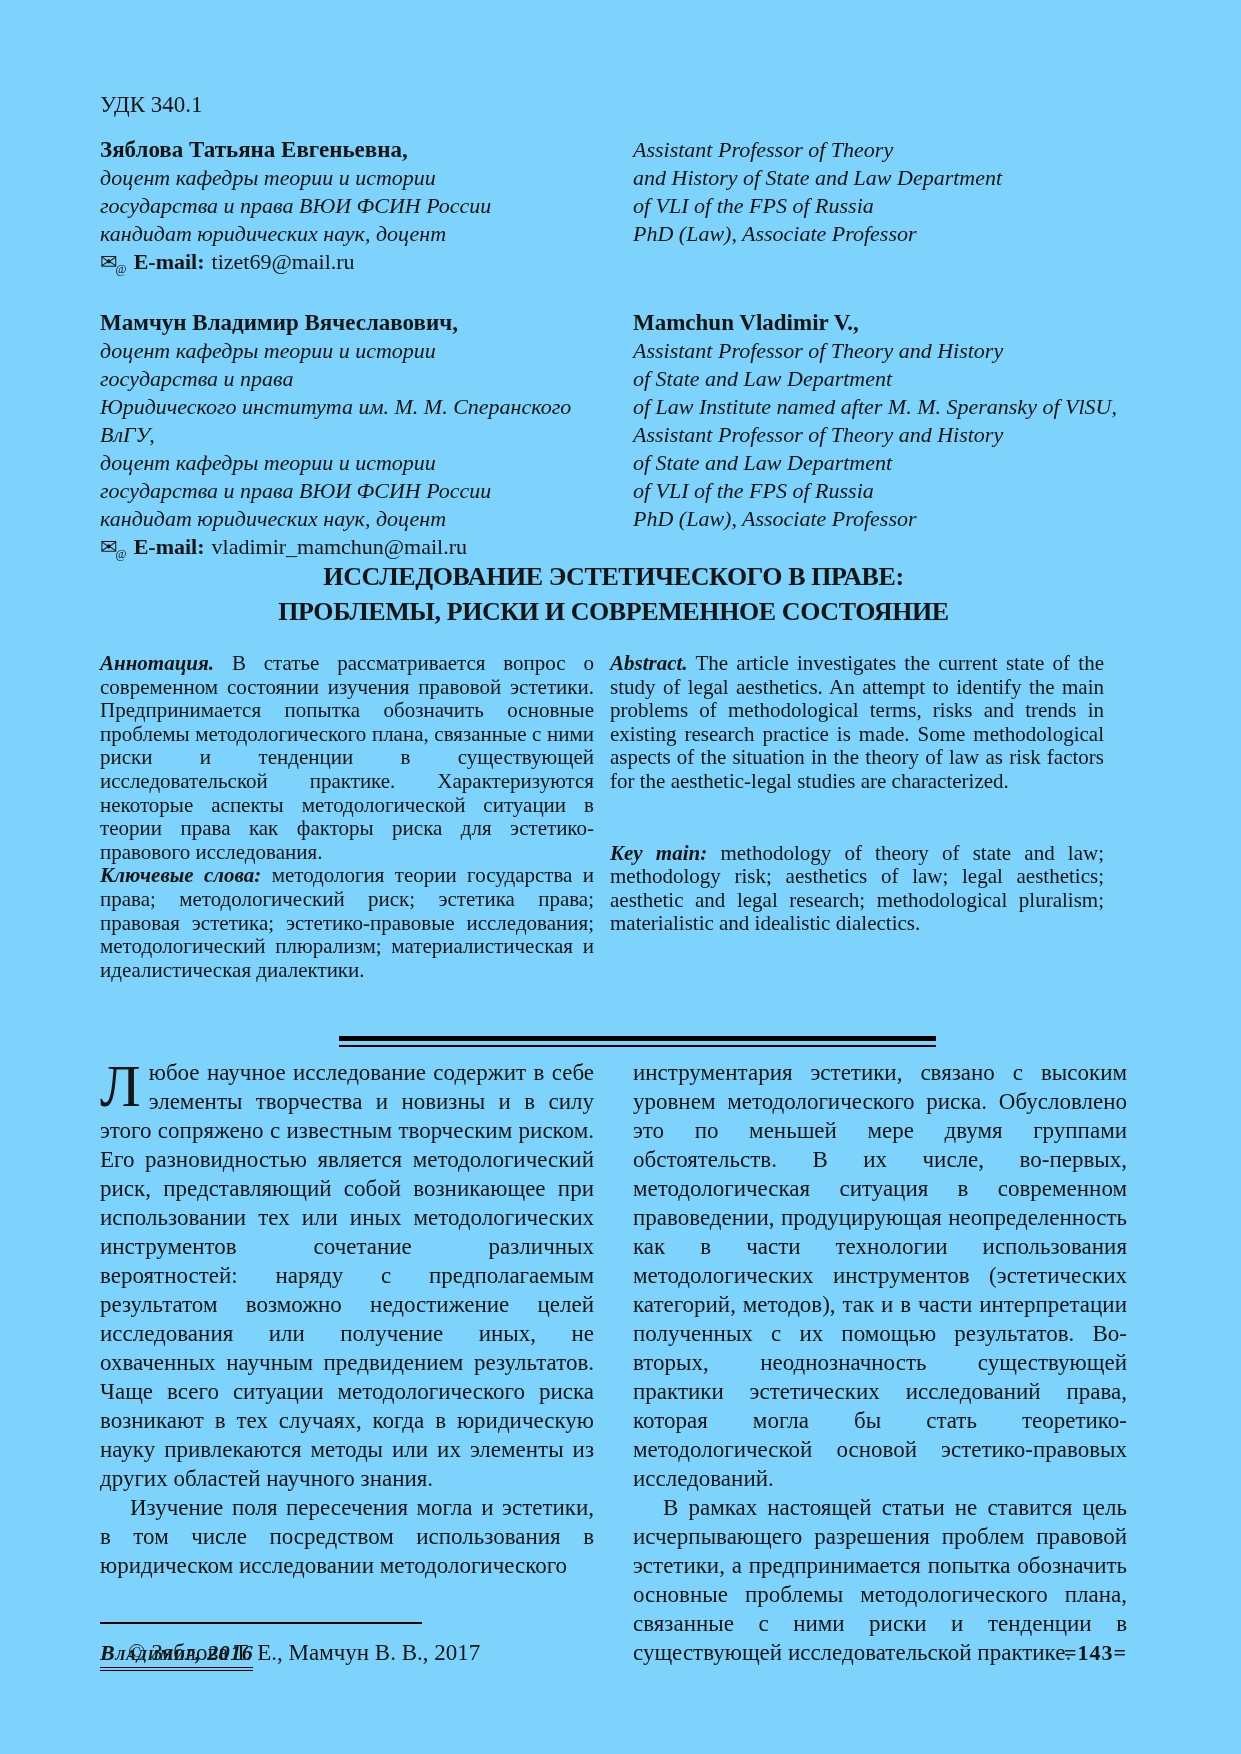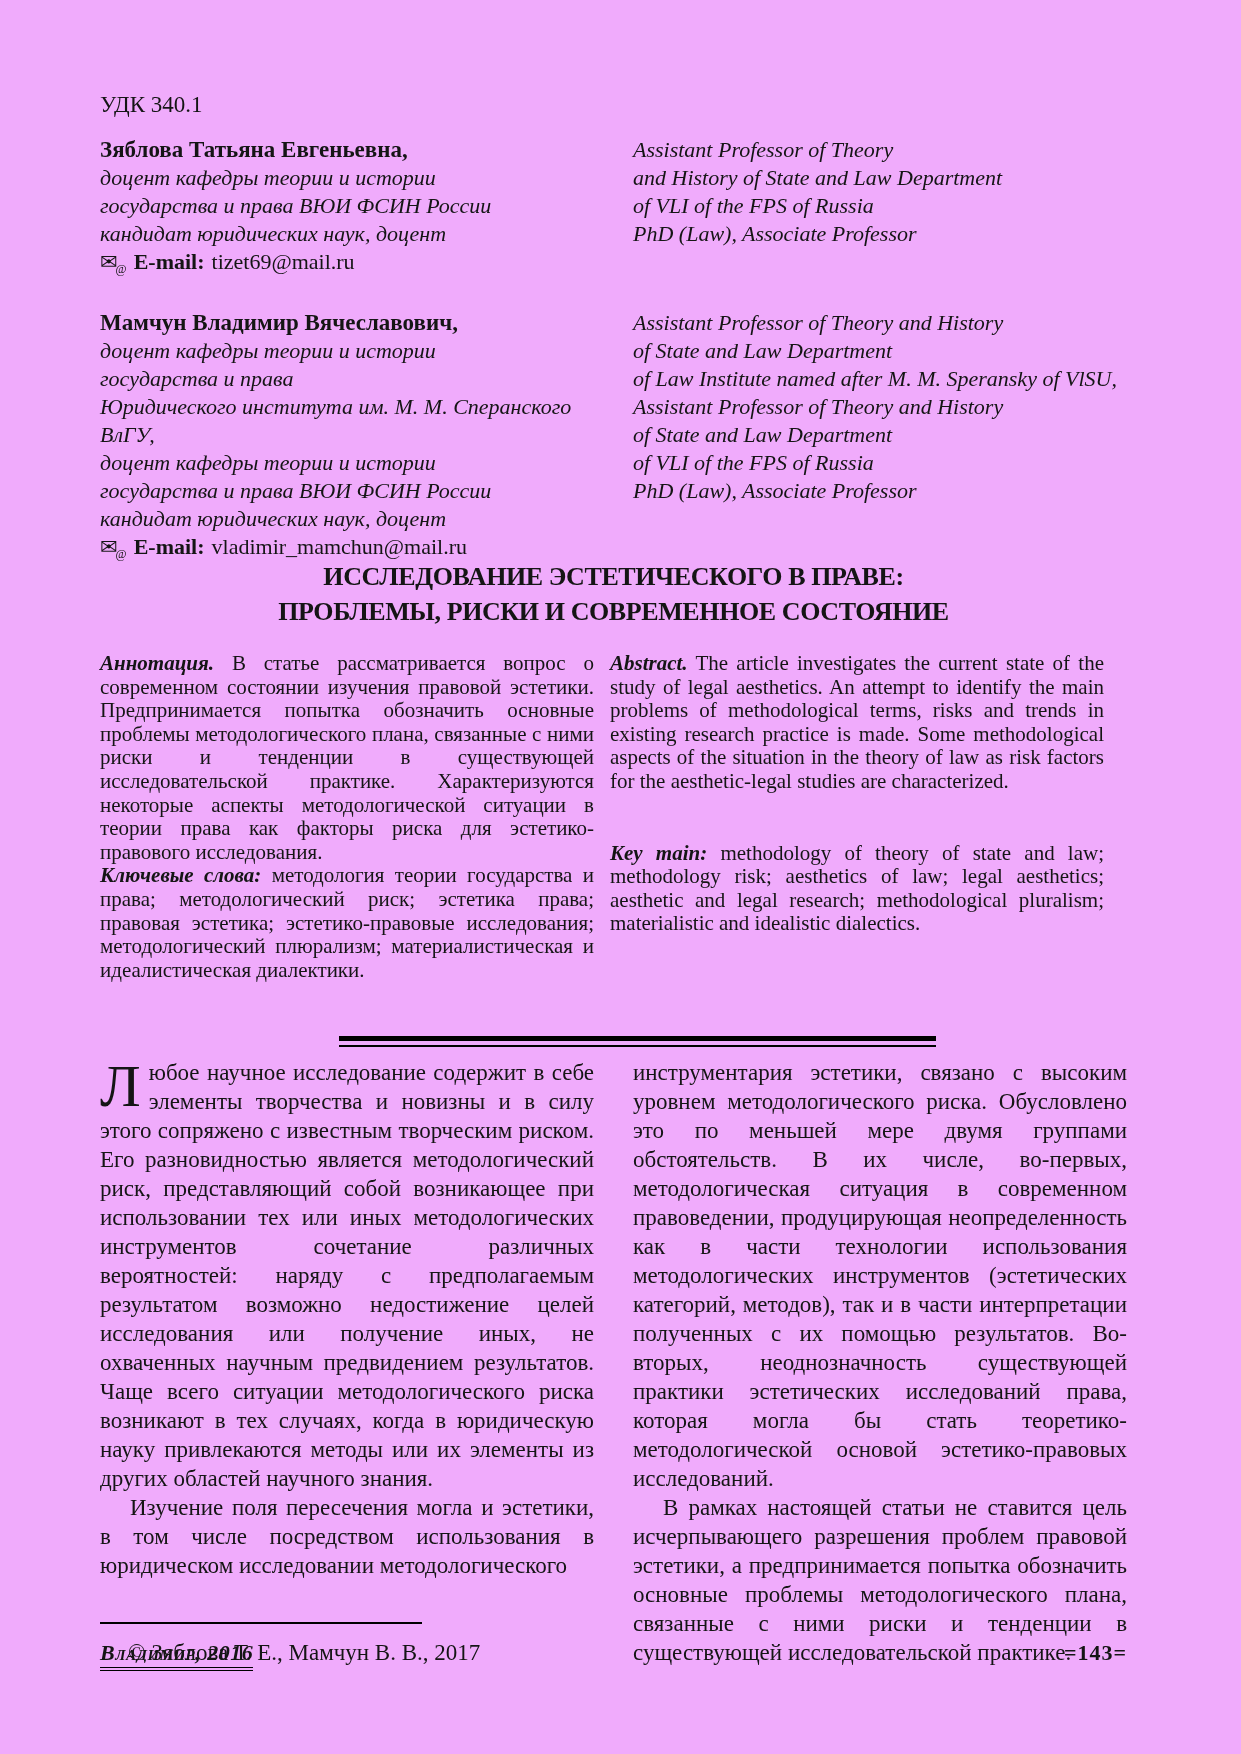--- a/index.html
+++ b/index.html
@@ -1,19 +1,19 @@
 <!DOCTYPE html>
 <html><head>
 <meta charset="utf-8">
 <style>
   html,body { margin:0; padding:0; background:#e8e8e8; }
   .page {
     position:relative;
     width:1241px; height:1754px;
-    background:#f0abfc;
+    background:#7dd3fc;
     font-family:"Liberation Serif","DejaVu Serif",serif;
     color:#151515;
     overflow:hidden;
   }
   .udc { position:absolute; top:92px; left:100px; font-size:23px; }
 
   .authors { position:absolute; top:136px; left:100px; width:1027px; }
   .author-row { display:grid; grid-template-columns:494px 494px; column-gap:39px; margin-bottom:26px; }
   .author { font-size:22px; line-height:28px; }
   .author .name { font-weight:bold; font-size:23px; font-style:normal; }
@@ -89,20 +89,21 @@
 доцент кафедры теории и истории
 государства и права ВЮИ ФСИН России
 кандидат юридических наук, доцент</div>
         <div class="email-line">
           <span class="mail-icon"><span>✉</span><span class="at">@</span></span>
           <span class="email-label">E-mail:</span>
           <span class="email-value">vladimir_mamchun@mail.ru</span>
         </div>
       </div>
       <div class="author">
+        <div class="name">Mamchun Vladimir V.,</div>
         <div class="affil">Assistant Professor of Theory and History
 of State and Law Department
 of Law Institute named after M. M. Speransky of VlSU,
 Assistant Professor of Theory and History
 of State and Law Department
 of VLI of the FPS of Russia
 PhD (Law), Associate Professor</div>
       </div>
     </div>
   </section>

